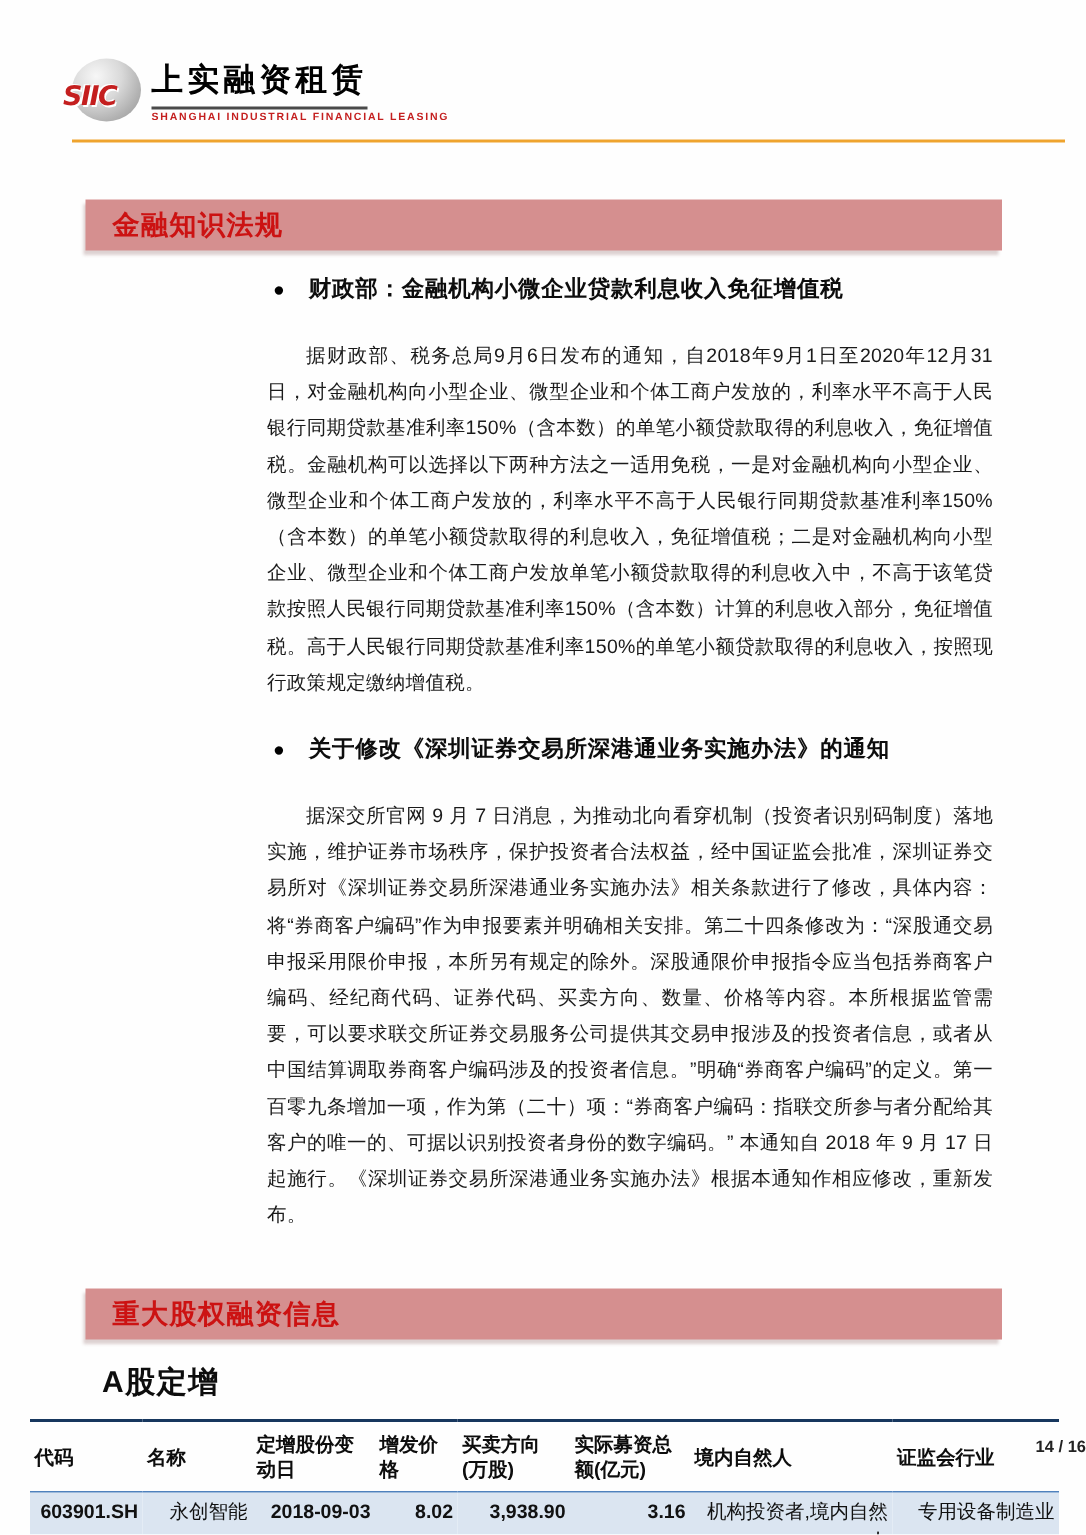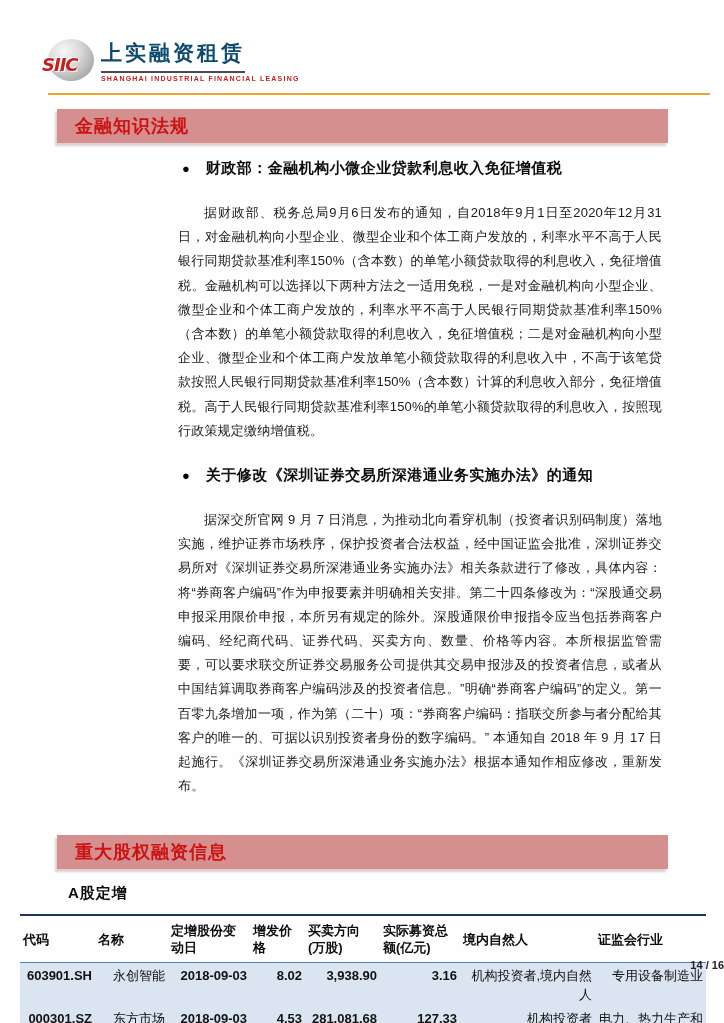--- a/index.html
+++ b/index.html
@@ -28,21 +28,21 @@
   }
   .siic-mark {
     position: absolute; left: -6px; bottom: 6px;
     color: #c41f1f;
     font-style: italic; font-weight: bold;
     font-size: 18px; letter-spacing: -1px;
     text-shadow: 1px 1px 0 #ffffff, -1px -1px 0 #ffffff;
     font-family: "DejaVu Sans", sans-serif;
   }
   .name-cn {
-    font-size: 21px; font-weight: 600; color: #0c4a6e;
+    font-size: 21px; font-weight: 600; color: #000000;
     letter-spacing: 3px; padding-bottom: 4px;
     border-bottom: 2px solid #4a4a4a;
     display: inline-block;
   }
   .name-en {
     font-size: 7px; color: #c41f1f; letter-spacing: 1.2px; margin-top: 2px;
     font-weight: bold;
   }
   .gold-rule {
     margin: 7px 14px 0 48px;
@@ -55,41 +55,41 @@
     margin-left: 57px;
     width: 611px; height: 34px;
     background: #d58f8f;
     box-shadow: -2px 3px 2px rgba(120, 70, 70, 0.25);
     display: flex; align-items: center;
     padding-left: 18px;
   }
   .section-bar .bar-title {
     color: #cc1212; font-weight: bold; font-size: 18px; letter-spacing: 1px;
   }
-  .bar-laws { margin-top: 14px; }
+  .bar-laws { margin-top: 38px; }
   .bar-equity { margin-top: 37px; }
 
   
   .article-block { margin-left: 178px; margin-right: 62px; }
   .article-heading { display: flex; align-items: center; gap: 16px; margin-top: 16px; }
   .article-heading .bullet { font-size: 13px; color: #000; line-height: 1; margin-left: 4px; }
   .article-heading h3 { font-size: 15px; font-weight: bold; color: #0d0d0d; letter-spacing: 0.5px; }
   .article-body {
     margin-top: 23px;
     font-size: 13px; line-height: 24.2px;
     text-align: justify; text-justify: inter-ideograph;
     text-indent: 2em;
     color: #1a1a1a;
     letter-spacing: 0.2px;
   }
 
   
   .sub-heading {
     margin: 15px 0 0 68px;
-    font-size: 15px; font-weight: bold; color: #0d0d0d; letter-spacing: 1px;
+    font-size: 20px; font-weight: bold; color: #0d0d0d; letter-spacing: 1px;
   }
 
   
   table.placement {
     margin: 11px 18px 0 20px;
     width: 686px;
     border-collapse: collapse;
     border-top: 2.5px solid #17375e;
     border-bottom: 2px solid #4f81bd;
     font-size: 13px;

